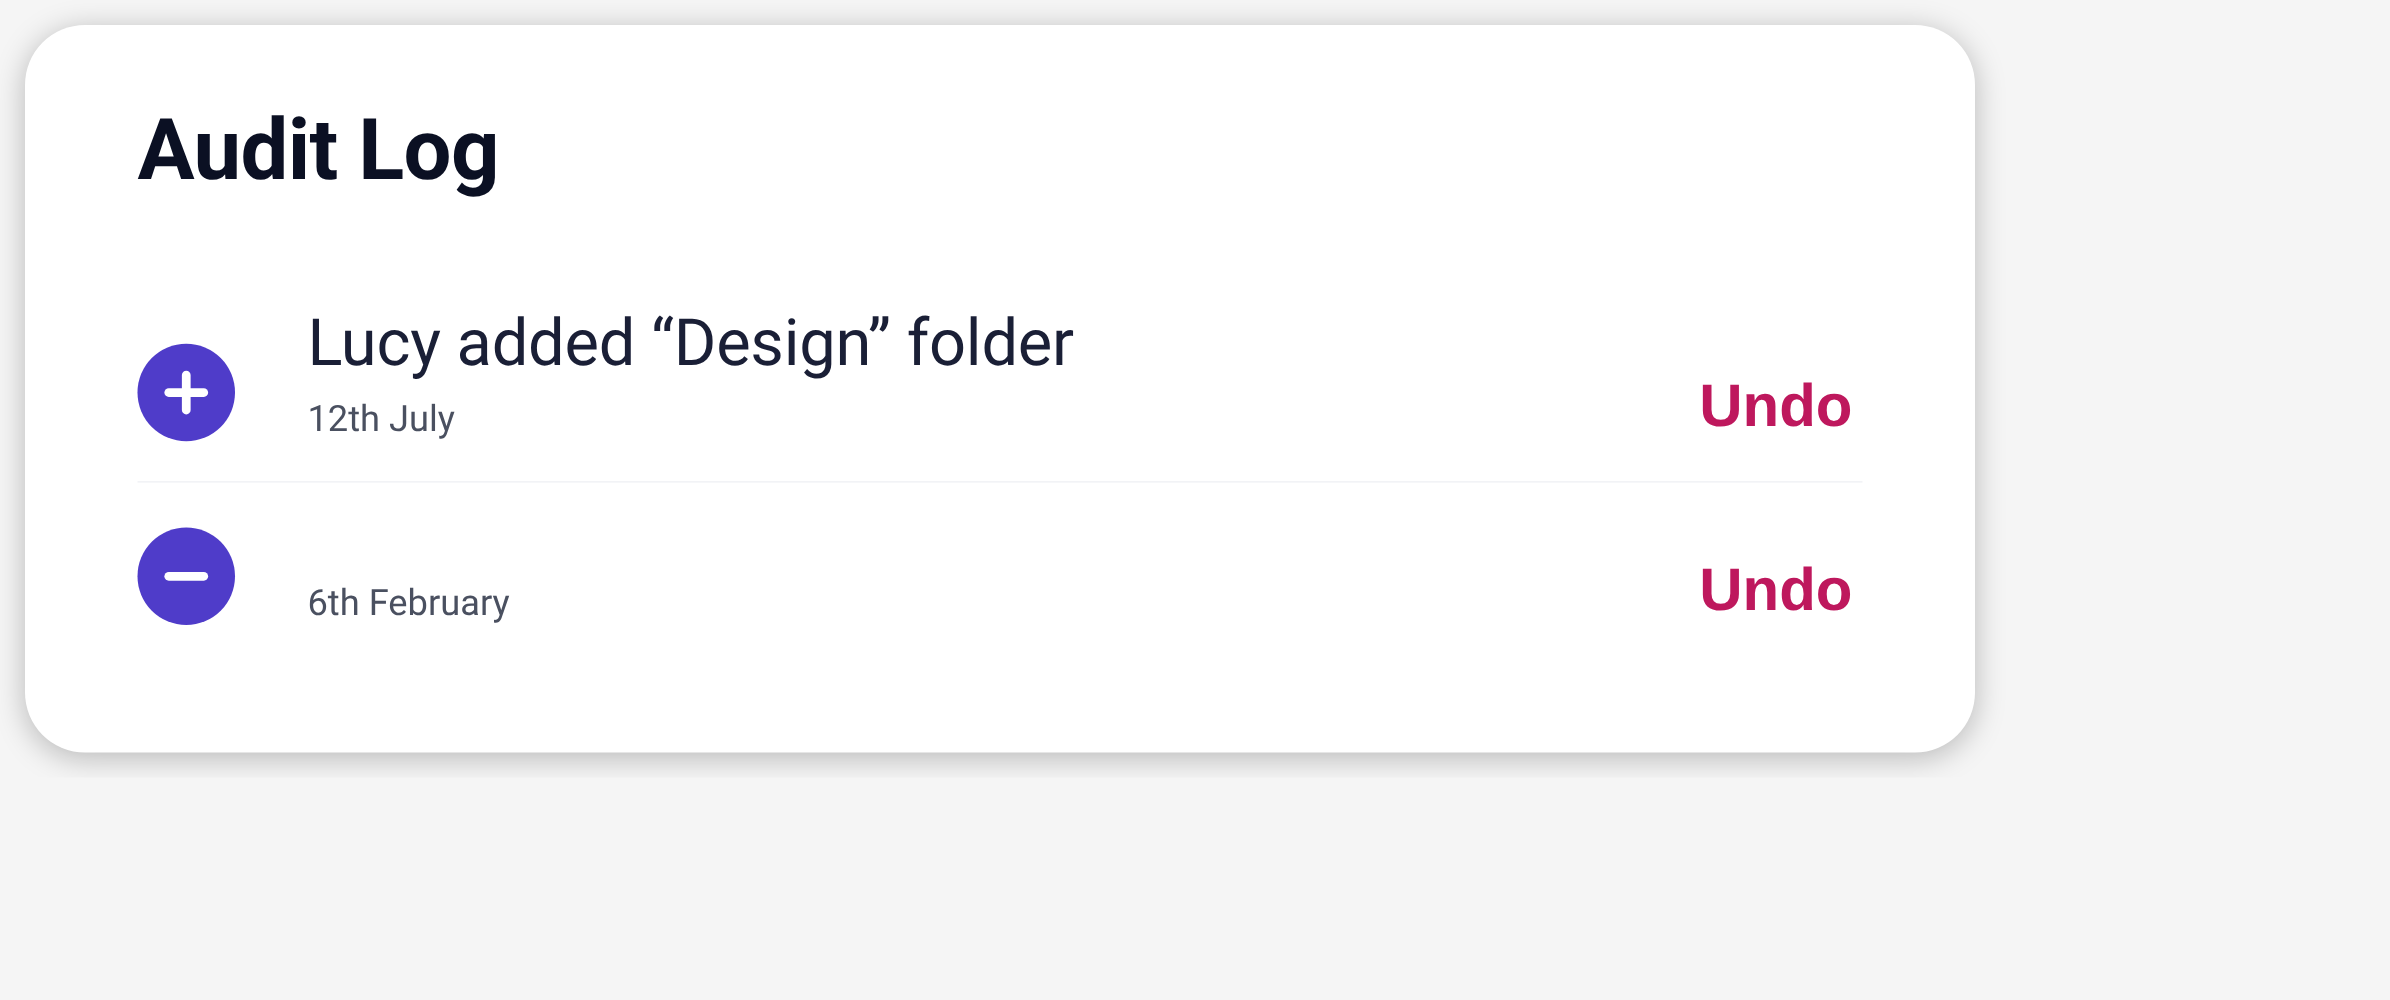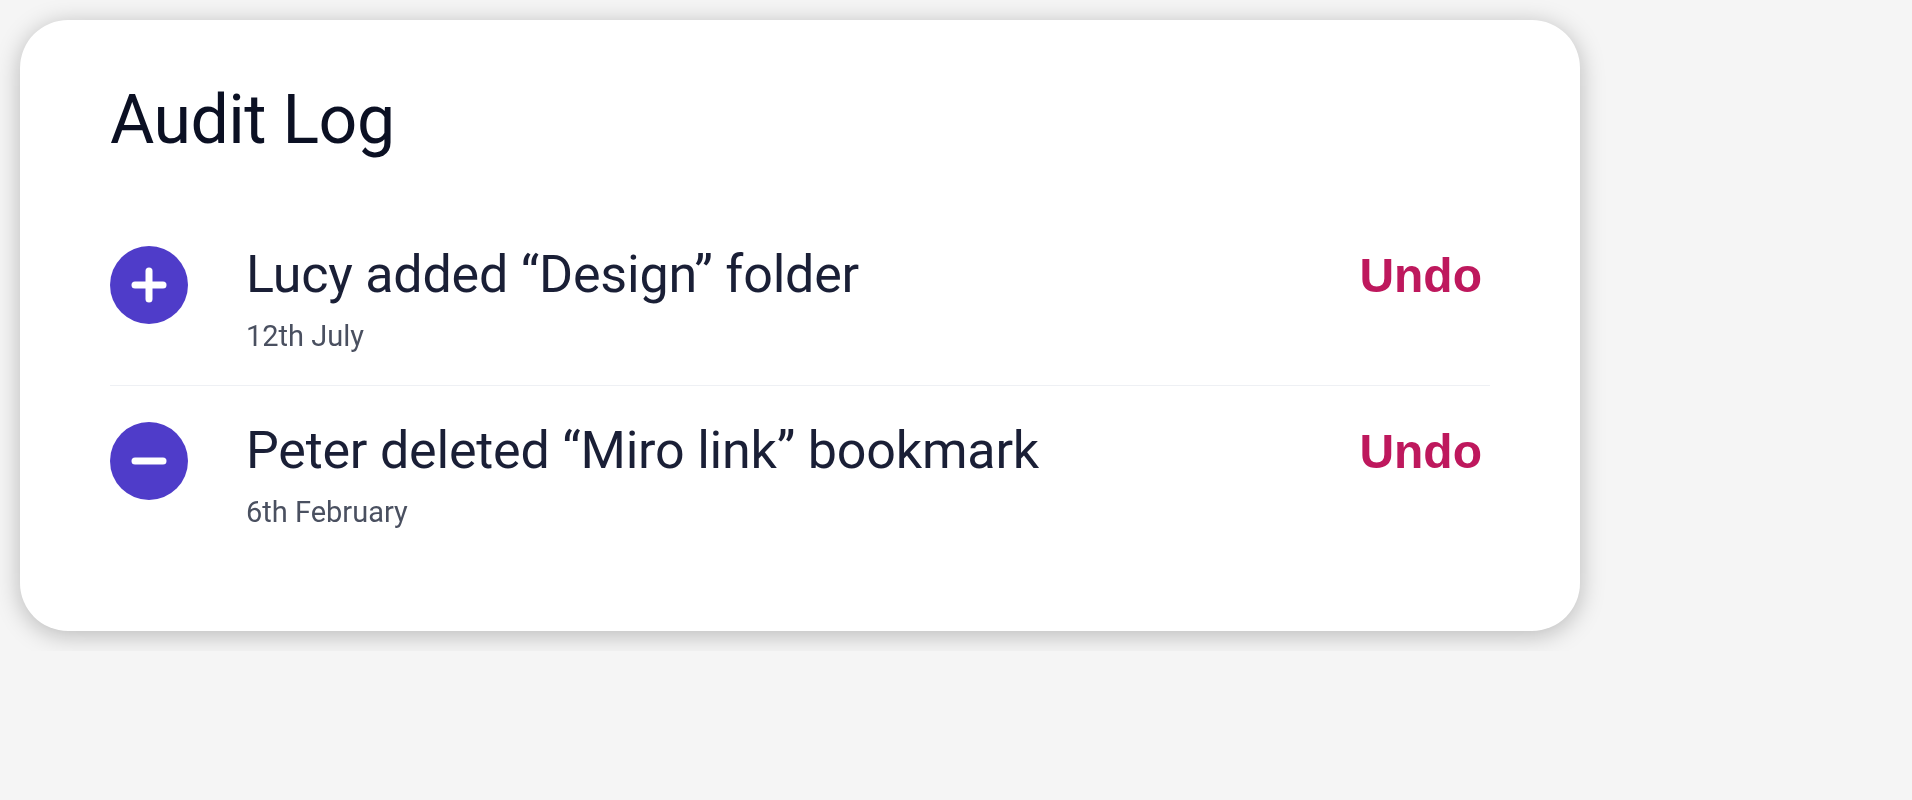--- a/index.html
+++ b/index.html
@@ -17,28 +17,28 @@
     }
     .card {
       background: #ffffff;
       border-radius: 48px;
       box-shadow: 0 4px 24px rgba(0,0,0,0.25);
       width: 1560px;
       padding: 60px 90px 70px 90px;
     }
     .title {
       font-size: 68px;
-      font-weight: 400;
+      font-weight: 700;
       color: #0b1023;
       margin-bottom: 50px;
       letter-spacing: -0.5px;
     }
     .entry {
       display: flex;
-      align-items: flex-start;
+      align-items: flex-end;
       padding: 32px 0;
     }
     .entry + .entry {
       border-top: 1px solid #eef0f4;
     }
     .icon-wrap {
       width: 78px;
       height: 78px;
       border-radius: 50%;
       background: #4f3cc9;
@@ -102,18 +102,17 @@
     <button class="undo">Undo</button>
   </div>
 
   <div class="entry">
     <div class="icon-wrap">
       <svg width="40" height="40" viewBox="0 0 40 40">
         <line x1="6" y1="20" x2="34" y2="20" stroke="#ffffff" stroke-width="7" stroke-linecap="round"></line>
       </svg>
     </div>
     <div class="entry-body">
-      <div class="entry-desc">Peter deleted “Miro link” bookmark</div>
       <div class="entry-date">6th February</div>
     </div>
     <button class="undo">Undo</button>
   </div>
 </div>
 
 </body></html>

